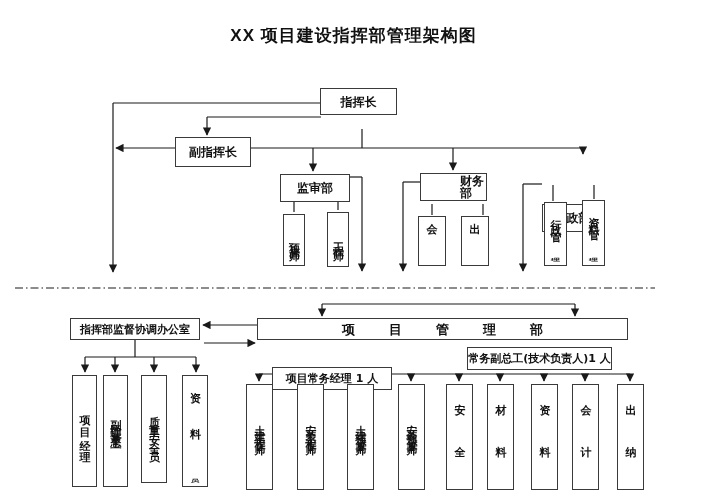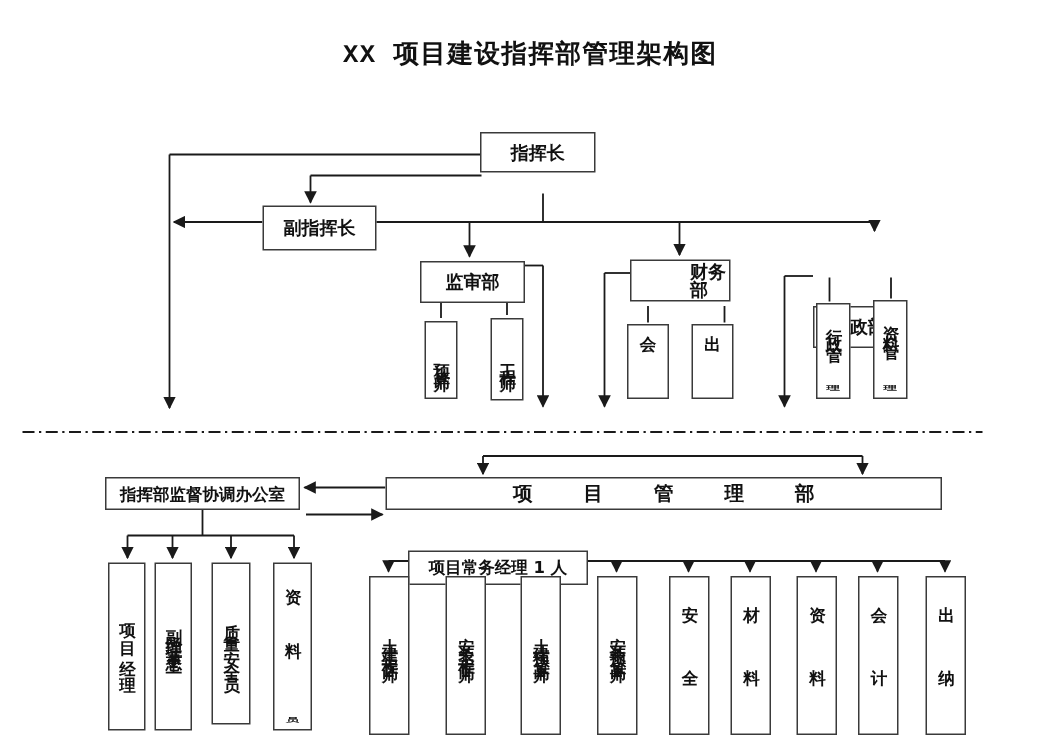--- a/index.html
+++ b/index.html
@@ -2,21 +2,21 @@
 <html><head>
 <meta charset="utf-8">
 <style>
   html,body{margin:0;padding:0;background:#fff;}
   body{width:707px;height:500px;position:relative;overflow:hidden;
        font-family:"DejaVu Sans",sans-serif;color:#111;}
   #stage{position:absolute;inset:0;width:707px;height:500px;}
   svg.wires{position:absolute;left:0;top:0;width:707px;height:500px;z-index:1;}
   .title{position:absolute;top:24px;left:0;width:707px;text-align:center;
          font-size:17px;font-weight:bold;letter-spacing:1px;z-index:3;
-         font-family:Liberation Mono, monospace;}
+         font-family:Liberation Sans, sans-serif;}
   .box{position:absolute;border:1px solid #3a3a3a;background:#fff;z-index:2;
        display:flex;align-items:center;justify-content:center;
        font-weight:bold;font-size:12px;line-height:1;box-sizing:border-box;}
   .sm{font-size:11px;}
   .vert span.v{writing-mode:vertical-rl;text-orientation:upright;line-height:1;}
   .topchar{align-items:flex-start;padding-top:7px;}
   .squishbox{flex-direction:column;justify-content:space-between;
              padding:7px 0 3px 0;}
   .squish{display:block;font-size:9px;transform:scaleY(0.45);line-height:5px;}
   .ls3{letter-spacing:4px;}
@@ -113,20 +113,21 @@
     <span class="squish">理</span>
     </div>
   <div class="box vert squishbox sm" style="left:582px;top:200px;width:23px;height:66px;">
     <span class="v lsmain">资料管</span>
     <span class="squish">理</span>
     </div>
 
   <div class="box sm" style="left:70px;top:318px;width:130px;height:22px;">指挥部监督协调办公室</div>
   <div class="box pmwide" style="left:257px;top:318px;width:371px;height:22px;">项目管理部</div>
   <div class="box sm" style="left:272px;top:367px;width:120px;height:23px;">项目常务经理 1 人</div>
+  <div class="box sm" style="left:467px;top:347px;width:145px;height:23px;">常务副总工(技术负责人)1 人</div>
 
   <div class="box vert sm" style="left:72px;top:375px;width:25px;height:112px;">
     <span class="v ls4">项目经理</span>
     </div>
   <div class="box vert sm" style="left:103px;top:375px;width:25px;height:112px;">
     <span class="v ls7">副经理兼总工1</span>
     </div>
   <div class="box vert sm" style="left:141px;top:375px;width:26px;height:108px;">
     <span class="v ls5">质量安全员</span>
     </div>

